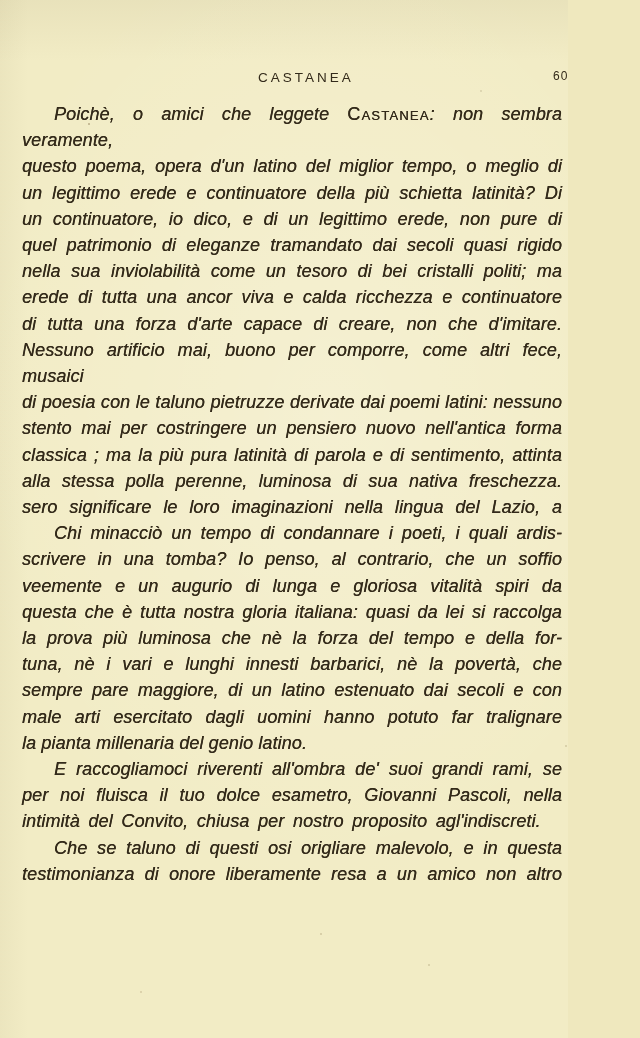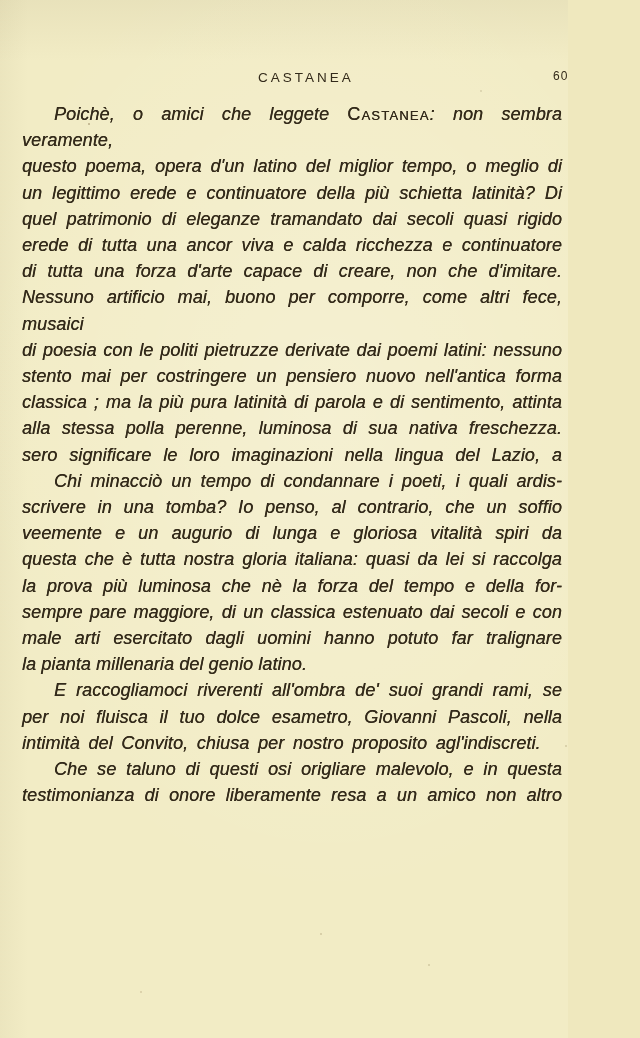--- a/index.html
+++ b/index.html
@@ -100,35 +100,38 @@
 
   <div class="header-row">
     <div class="running-title">CASTANEA</div>
     <div class="page-number">601</div>
   </div>
 
   <div class="text-block">
     <div class="line indent"><span>Poichè, o amici che leggete </span><span class="sc">Castanea</span><span>: non sembra veramente,</span></div>
     <div class="line">questo poema, opera d'un latino del miglior tempo, o meglio di</div>
     <div class="line">un legittimo erede e continuatore della più schietta latinità? Di</div>
+    <div class="line">un continuatore, io dico, e di un legittimo erede, non pure di</div>
     <div class="line">quel patrimonio di eleganze tramandato dai secoli quasi rigido</div>
+    <div class="line">nella sua inviolabilità come un tesoro di bei cristalli politi; ma</div>
     <div class="line">erede di tutta una ancor viva e calda ricchezza e continuatore</div>
     <div class="line">di tutta una forza d'arte capace di creare, non che d'imitare.</div>
     <div class="line">Nessuno artificio mai, buono per comporre, come altri fece, musaici</div>
-    <div class="line">di poesia con le politi pietruzze derivate dai poemi latini: nessuno</div>
+    <div class="line">di poesia con le taluno pietruzze derivate dai poemi latini: nessuno</div>
     <div class="line">stento mai per costringere un pensiero nuovo nell'antica forma</div>
     <div class="line">classica ; ma la più pura latinità di parola e di sentimento, attinta</div>
     <div class="line">alla stessa polla perenne, luminosa di sua nativa freschezza.</div>
     <div class="line">sero significare le loro imaginazioni nella lingua del Lazio, a</div>
     <div class="line indent">Chi minacciò un tempo di condannare i poeti, i quali ardis-</div>
     <div class="line">scrivere in una tomba? Io penso, al contrario, che un soffio</div>
     <div class="line">veemente e un augurio di lunga e gloriosa vitalità spiri da</div>
     <div class="line">questa che è tutta nostra gloria italiana: quasi da lei si raccolga</div>
     <div class="line">la prova più luminosa che nè la forza del tempo e della for-</div>
-    <div class="line">sempre pare maggiore, di un classica estenuato dai secoli e con</div>
+    <div class="line">tuna, nè i vari e lunghi innesti barbarici, nè la povertà, che</div>
+    <div class="line">sempre pare maggiore, di un latino estenuato dai secoli e con</div>
     <div class="line">male arti esercitato dagli uomini hanno potuto far tralignare</div>
     <div class="line short">la pianta millenaria del genio latino.</div>
     <div class="line indent">E raccogliamoci riverenti all'ombra de' suoi grandi rami, se</div>
     <div class="line">per noi fluisca il tuo dolce esametro, Giovanni Pascoli, nella</div>
     <div class="line short loose">intimità del Convito, chiusa per nostro proposito agl'indiscreti.</div>
     <div class="line indent">Che se taluno di questi osi origliare malevolo, e in questa</div>
     <div class="line">testimonianza di onore liberamente resa a un amico non altro</div>
   </div>
 
 </div>

